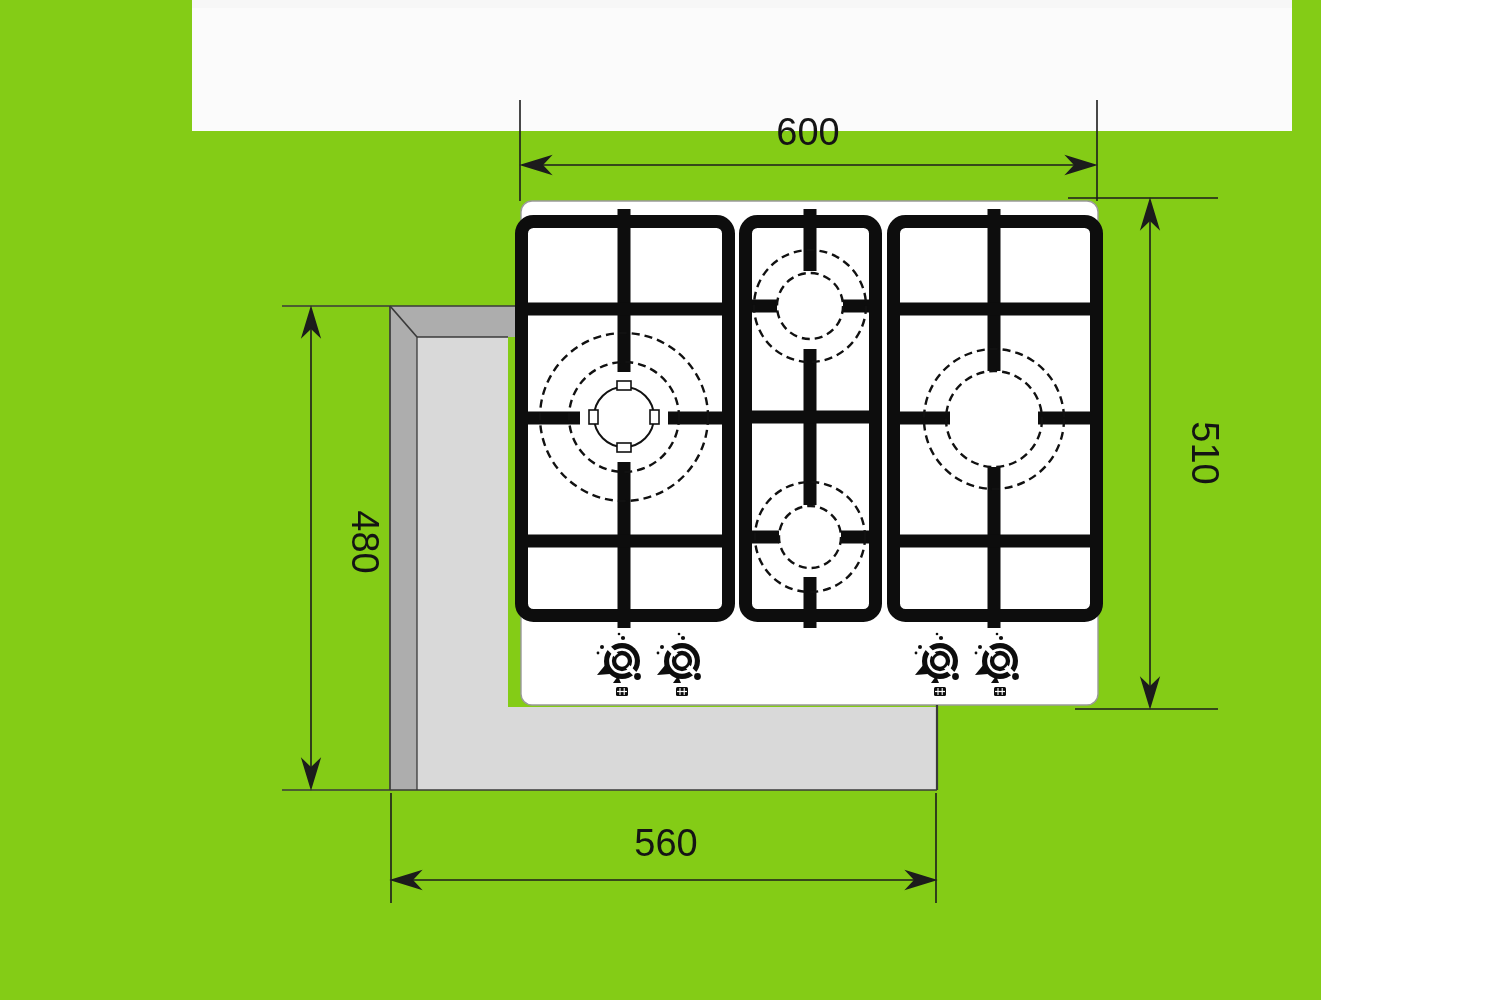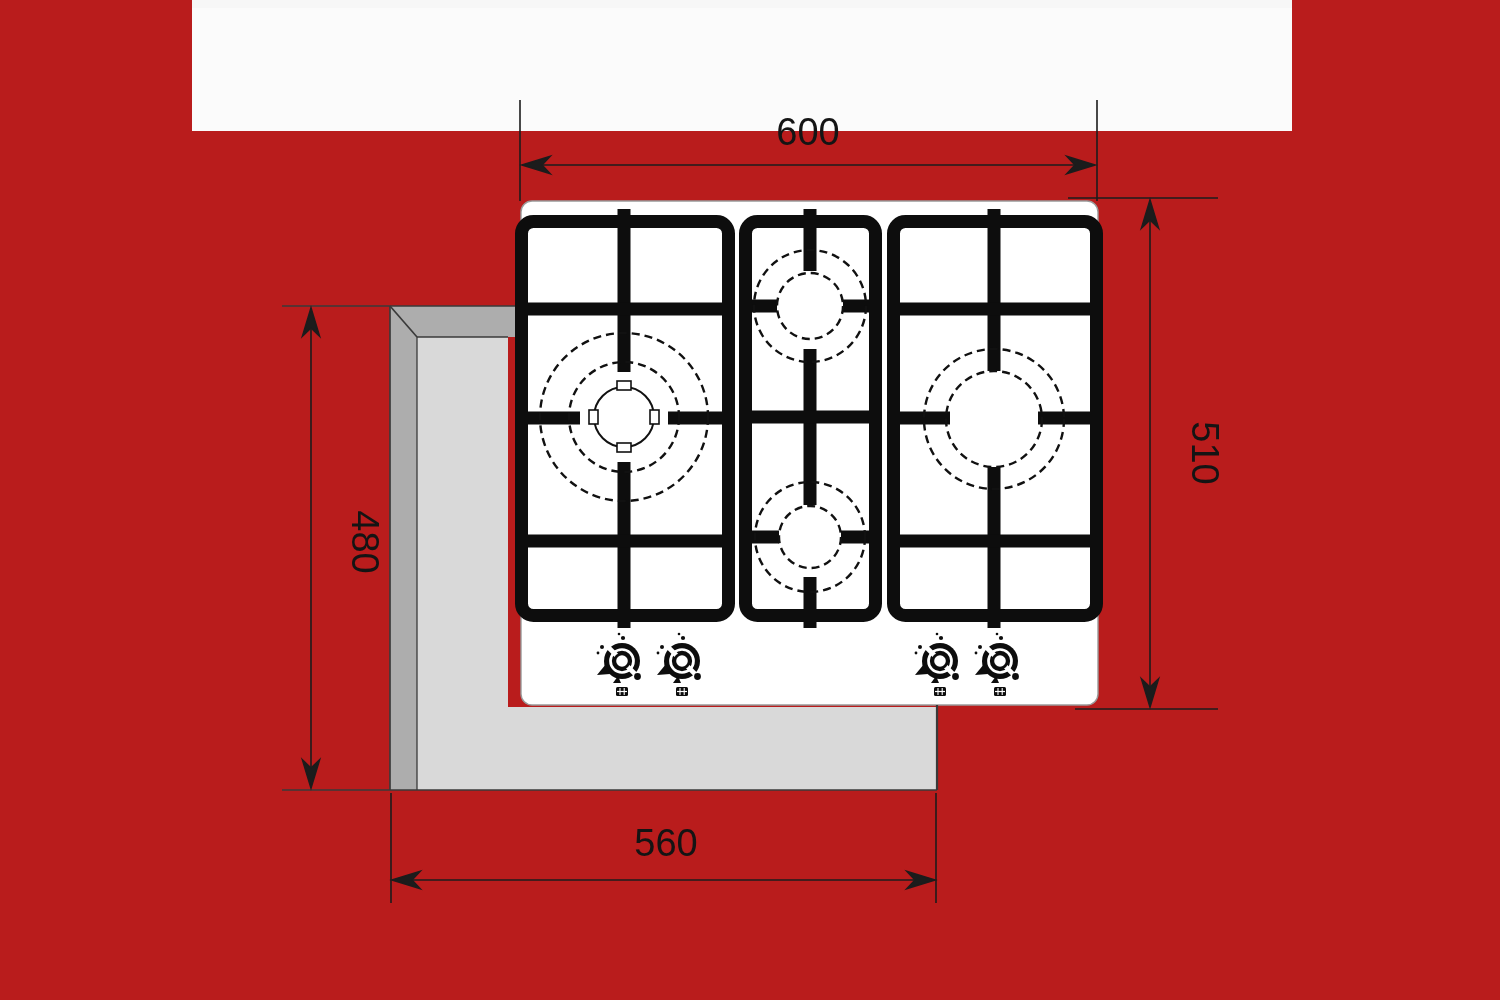--- a/index.html
+++ b/index.html
@@ -1,16 +1,16 @@
 <!DOCTYPE html>
 <html><head>
 <meta charset="utf-8">
 <style>
   html,body{margin:0;padding:0;background:#fff;}
-  .stage{position:relative;width:1500px;height:1000px;background:#b91c1c;overflow:hidden;}
+  .stage{position:relative;width:1321px;height:1000px;background:#84cc16;overflow:hidden;}
   svg{display:block;}
   text.dim{font-family:"Liberation Sans","DejaVu Sans",sans-serif;font-size:38px;fill:#141414;}
 </style>
 </head>
 <body>
 
 <div class="stage">
 <svg width="1500" height="1000" viewBox="0 0 1500 1000">
   <defs>
     <path id="arrR" d="M0,0 L-28,-8.5 L-20,0 L-28,8.5 Z" fill="#1c1c1c"></path>

